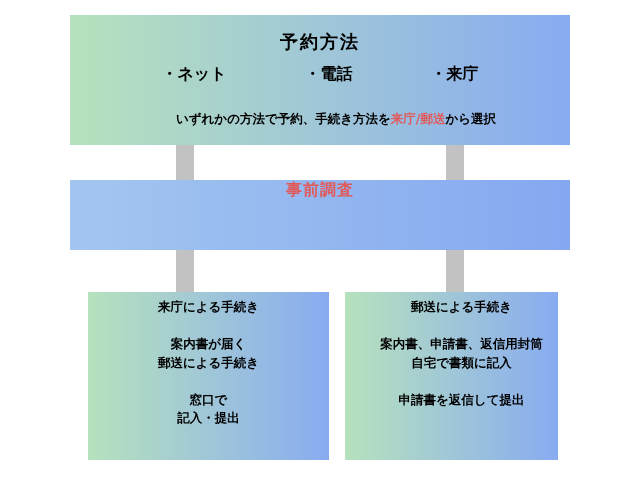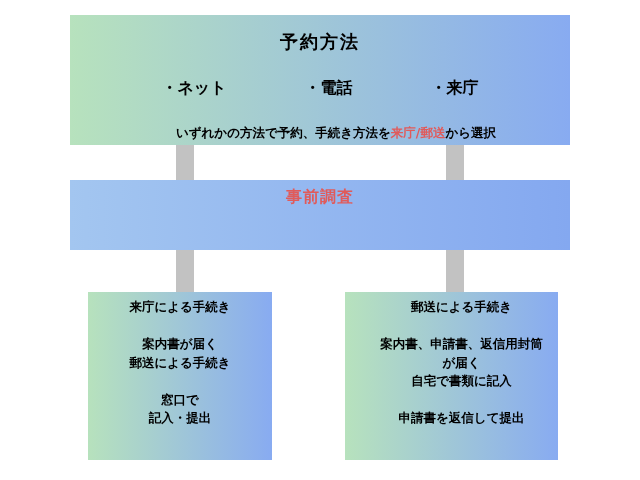--- a/index.html
+++ b/index.html
@@ -33,31 +33,31 @@
     width: 18px;
     background: #c2c2c2;
   }
   
   #top-box { left: 70px; top: 15px; width: 500px; height: 130px; padding-top: 15px; }
   #top-title { font-size: 18px; letter-spacing: 2px; }
   #top-options {
     display: flex;
     justify-content: center;
     gap: 78px;
-    margin-top: 24px;
+    margin-top: 10px;
     font-size: 16px;
   }
   #top-note { margin-top: 26px; font-size: 12.5px; margin-left: 32px; }
   .accent-red { color: #e05b5b; }
   
-  #mid-box { left: 70px; top: 180px; width: 500px; height: 70px; padding-top: 7px; }
+  #mid-box { left: 70px; top: 180px; width: 500px; height: 70px; padding-top: 0; }
   #mid-title { font-size: 16px; letter-spacing: 1px; }
   #mid-desc { margin-top: 7px; font-size: 12.5px; }
   
-  #left-box  { left: 88px;  top: 292px; width: 184px; height: 168px; padding-top: 6px; }
+  #left-box  { left: 88px;  top: 292px; width: 241px; height: 168px; padding-top: 6px; }
   #right-box { left: 345px; top: 292px; width: 213px; height: 168px; padding-top: 6px; padding-left: 20px; }
   .line { min-height: 18.5px; line-height: 18.5px; font-size: 12.5px; }
   
   #conn-top-left  { left: 176px; top: 145px; height: 35px; }
   #conn-top-right { left: 446px; top: 145px; height: 35px; }
   #conn-mid-left  { left: 176px; top: 250px; height: 42px; }
   #conn-mid-right { left: 446px; top: 250px; height: 42px; }
 </style>
 </head>
 <body>
@@ -93,19 +93,18 @@
     <div class="line">郵送による手続き</div>
     <div class="line"></div>
     <div class="line">窓口で</div>
     <div class="line">記入・提出</div>
   </div>
 
   <div id="right-box" class="box grad-green-blue">
     <div class="line">郵送による手続き</div>
     <div class="line"></div>
     <div class="line">案内書、申請書、返信用封筒</div>
-    <div class="line">が届く</div>
     <div class="line">自宅で書類に記入</div>
     <div class="line"></div>
     <div class="line">申請書を返信して提出</div>
   </div>
 
 </div>
 
 </body></html>

